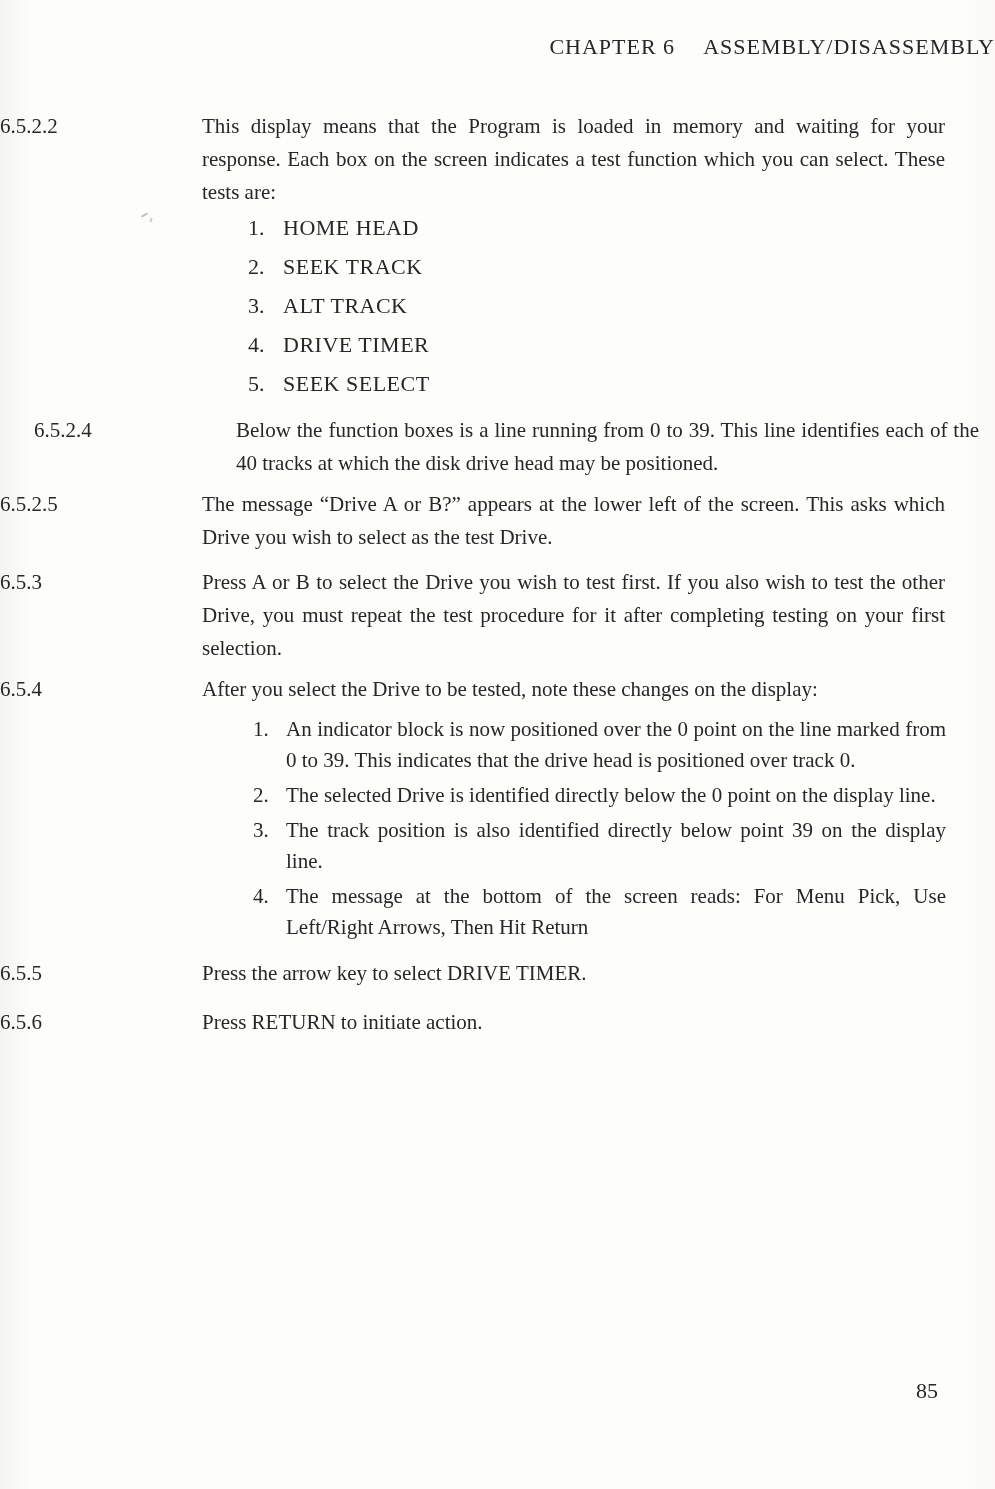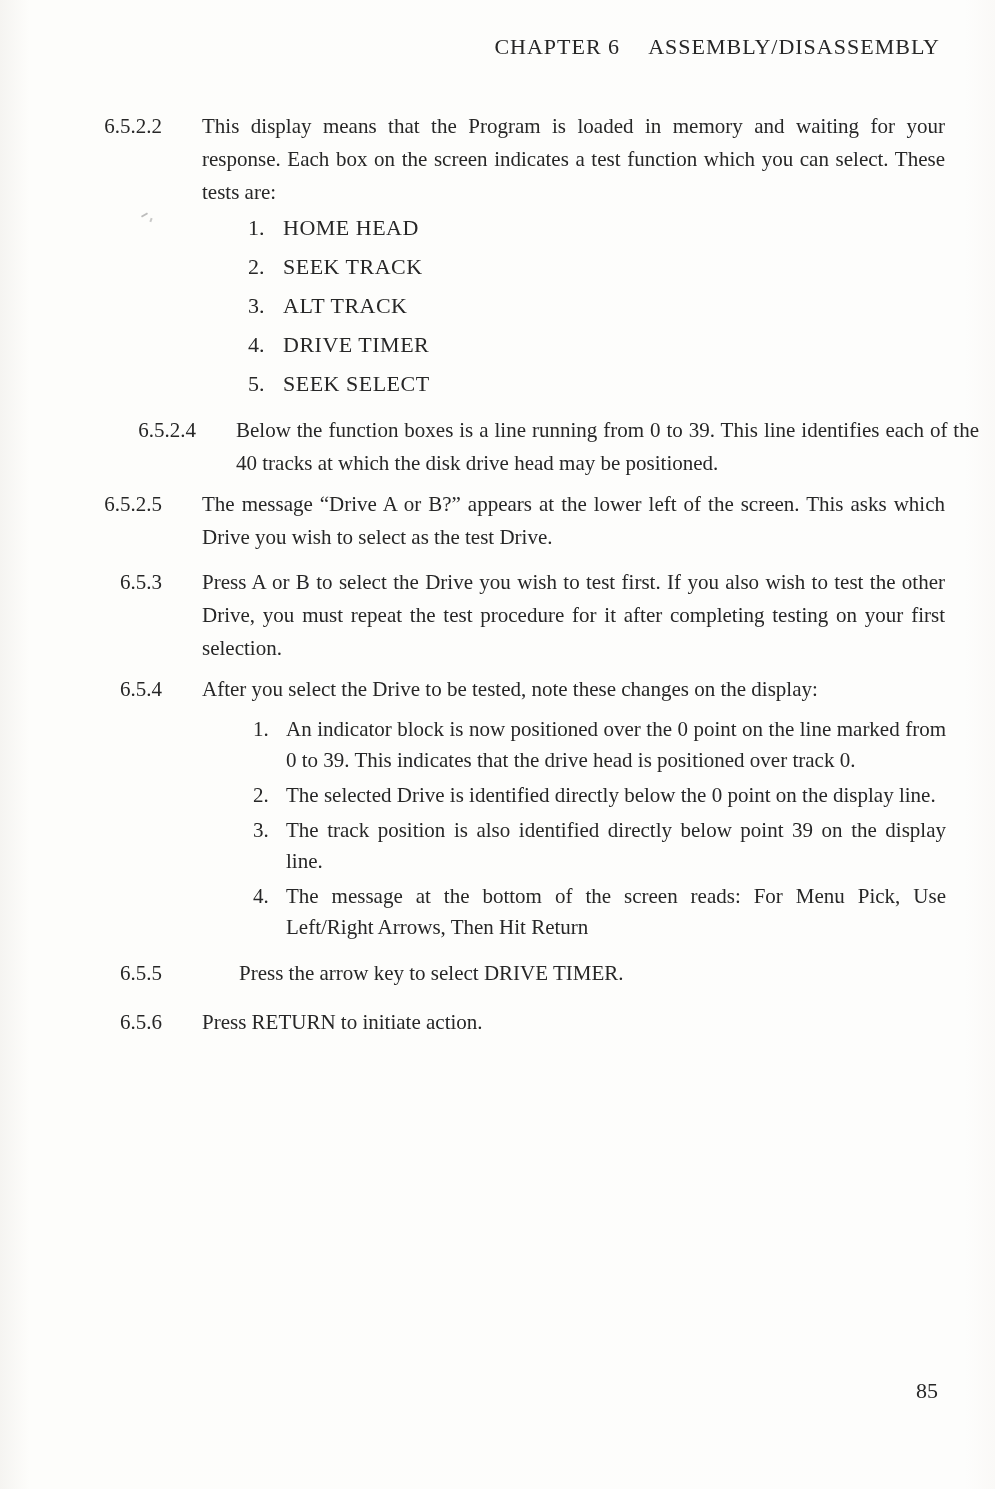--- a/index.html
+++ b/index.html
@@ -12,54 +12,52 @@
     width: 995px;
     height: 1489px;
     margin: 0 auto;
     background: linear-gradient(90deg, #f5f4f1 0%, #fdfdfb 3%, #fdfdfc 97%, #faf9f7 100%);
     font-family: "Liberation Serif", serif;
     color: #272727;
     overflow: hidden;
   }
   .chapter-header {
     margin-top: 33px;
-    padding-right: 55px;
     text-align: right;
     font-size: 22px;
     letter-spacing: 1px;
     line-height: 28px;
     white-space: nowrap;
   }
   .chapter-header .title-part {
     margin-left: 28px;
   }
   .section {
     display: flex;
     align-items: flex-start;
   }
   .sec-num {
     flex: 0 0 162px;
-    text-align: right;
     font-size: 21px;
     line-height: 33px;
   }
   .sec-body {
     margin-left: 40px;
     width: 743px;
     font-size: 21px;
     line-height: 33px;
     text-align: justify;
   }
   .s-6522 { margin-top: 49px; }
   .s-6523 { margin-top: 6px; }
   .s-6524 { margin-top: 17px; padding-left: 34px; }
   .s-6525 { margin-top: 8px; }
   .s-653  { margin-top: 12px; }
   .s-654  { margin-top: 8px; }
-  .s-655  { margin-top: 14px; gap: 37px; }
+  .s-655  { margin-top: 14px; }
   .s-656  { margin-top: 16px; }
   .s-657  { margin-top: 20px; }
 
   .test-list {
     margin: 6px 0 0 248px;
   }
   .test-item {
     display: flex;
     font-size: 22px;
     line-height: 26px;

